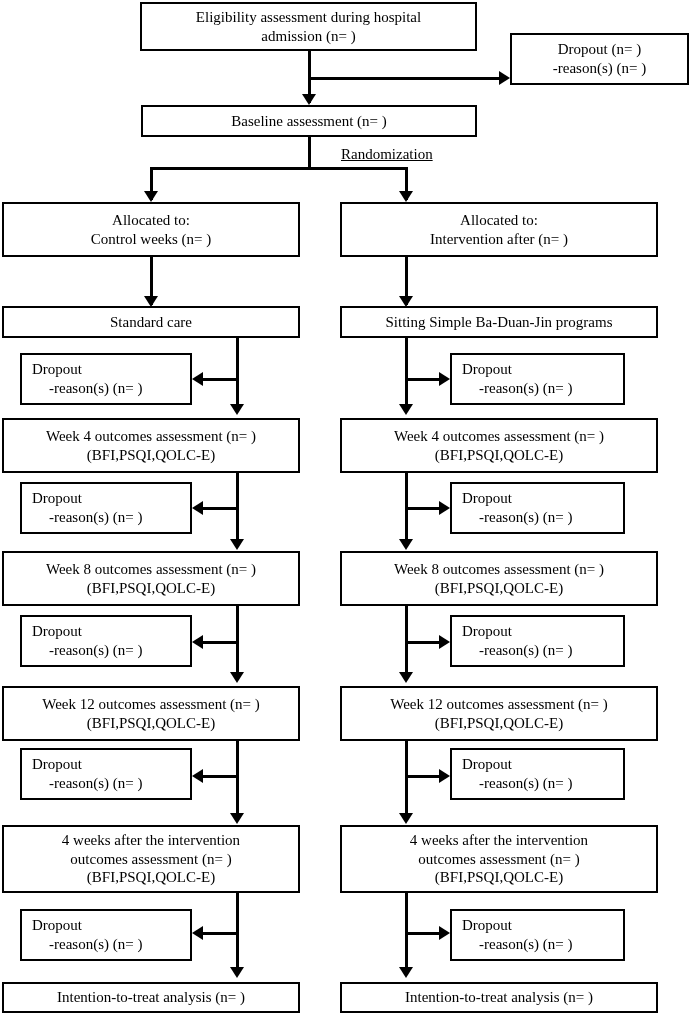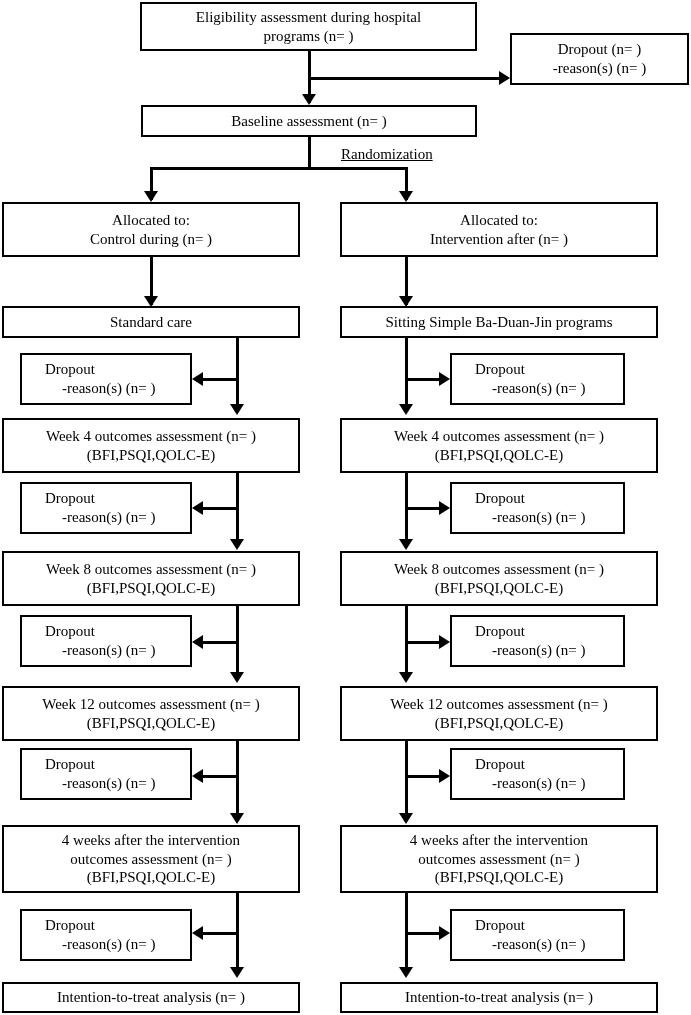--- a/index.html
+++ b/index.html
@@ -32,21 +32,21 @@
     color: #000000;
     z-index: 3;
     padding: 0 4px;
   }
   .box .ln { display: block; white-space: nowrap; font-family: Liberation Serif, serif; }
 
   
   .dropout {
     align-items: flex-start;
     text-align: left;
-    padding-left: 23px;
+    padding-left: 10px;
   }
   .dropout .ln.l2 { padding-left: 17px; }
 
   
   .vline {
     position: absolute;
     width: 3px;
     background: #000000;
     z-index: 2;
   }
@@ -90,21 +90,21 @@
     white-space: nowrap;
   }
 </style>
 </head>
 <body>
 
 <div id="flow">
 
   <div class="box" style="left:140px; top:2px; width:337px; height:49px;">
     <span class="ln">Eligibility assessment during hospital</span>
-    <span class="ln">programs (n=  )</span>
+    <span class="ln">admission (n=  )</span>
   </div>
 
   <div class="box" style="left:510px; top:33px; width:179px; height:52px;">
     <span class="ln">Dropout (n=  )</span>
     <span class="ln">-reason(s)  (n=  )</span>
   </div>
 
   <div class="vline" style="left:308px; top:51px; height:52px;"></div>
   <div class="arrow-down" style="left:302px; top:94px;"></div>
 
@@ -120,21 +120,21 @@
   <div class="hline" style="left:150px; top:167px; width:258px;"></div>
 
   <div class="vline" style="left:150px; top:167px; height:33px;"></div>
   <div class="arrow-down" style="left:144px; top:191px;"></div>
 
   <div class="vline" style="left:405px; top:167px; height:33px;"></div>
   <div class="arrow-down" style="left:399px; top:191px;"></div>
 
   <div class="box" style="left:2px; top:202px; width:298px; height:55px;">
     <span class="ln">Allocated to:</span>
-    <span class="ln">Control during (n=  )</span>
+    <span class="ln">Control weeks (n=  )</span>
   </div>
   <div class="box" style="left:340px; top:202px; width:318px; height:55px;">
     <span class="ln">Allocated to:</span>
     <span class="ln">Intervention after (n=  )</span>
   </div>
 
   <div class="vline" style="left:150px; top:257px; height:48px;"></div>
   <div class="arrow-down" style="left:144px; top:296px;"></div>
   <div class="vline" style="left:405px; top:257px; height:48px;"></div>
   <div class="arrow-down" style="left:399px; top:296px;"></div>

